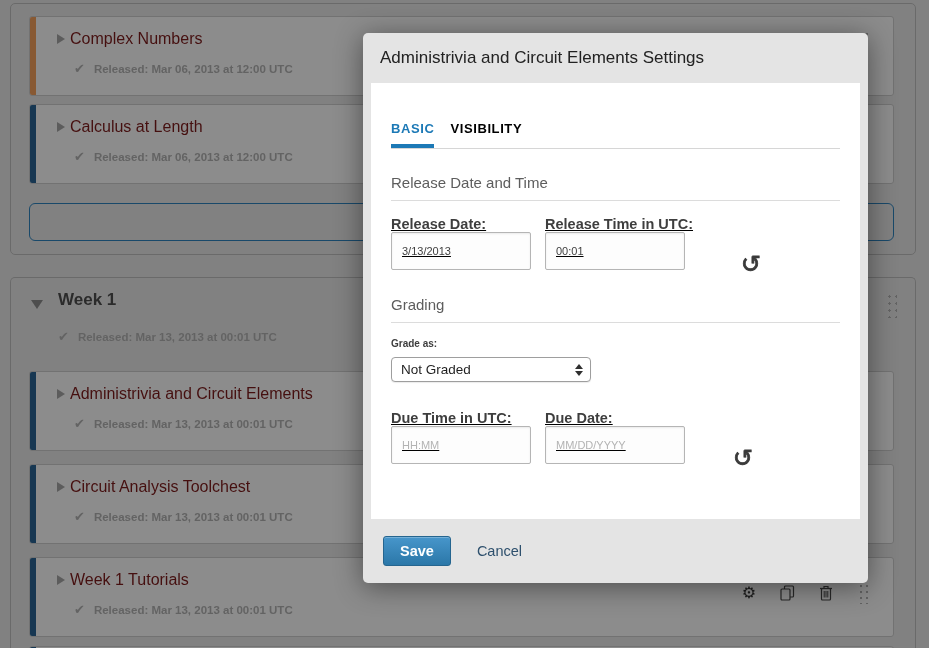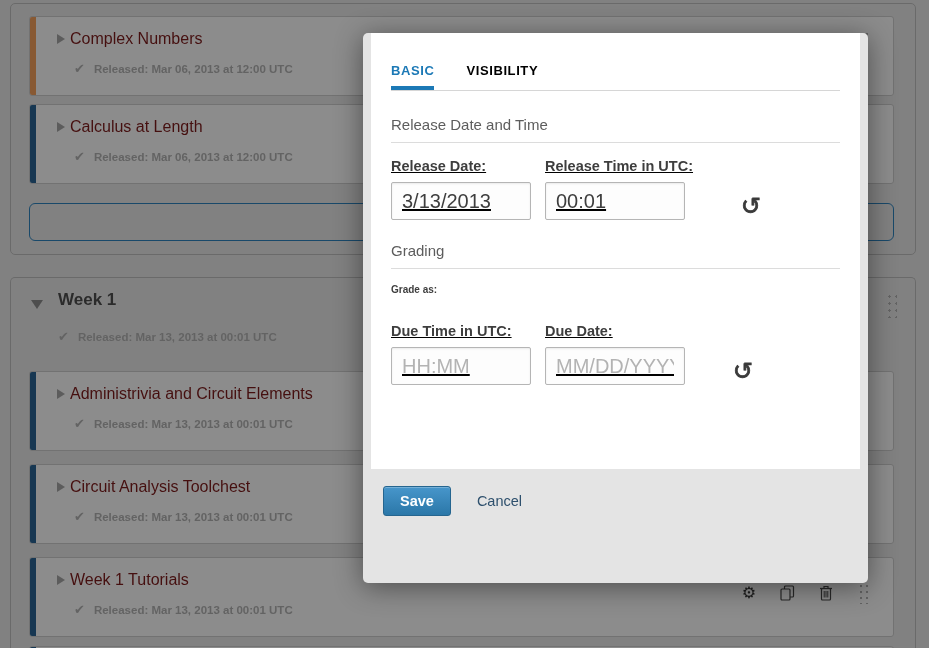--- a/index.html
+++ b/index.html
@@ -86,43 +86,43 @@
     display: flex; flex-direction: column;
   }
   .modal-title {
     height: 50px; padding: 15px 17px 0 17px;
     font-size: 17px; color: #222222;
   }
   .modal-body {
     margin: 0 8px; background: #ffffff; height: 436px; padding: 0 20px; overflow: hidden;
   }
   .tabs {
-    margin-top: 30px; display: flex; gap: 32px;
+    margin-top: 38px; display: flex; gap: 16px;
     border-bottom: 1px solid #d6d6d6;
   }
   .tab {
     font-size: 13px; font-weight: bold; letter-spacing: 0.6px;
     padding-bottom: 8px; cursor: pointer;
   }
   .tab.active { color: #1c79b6; border-bottom: 4px solid #1c79b6; }
   .tab.inactive { color: #000000; border-bottom: 4px solid transparent; }
 
   .section-heading {
     margin-top: 25px; padding-bottom: 9px; border-bottom: 1px solid #dcdcdc;
     font-size: 15px; color: #5d5d5d;
   }
   .field-row { margin-top: 15px; display: flex; align-items: flex-start; }
   .field { display: flex; flex-direction: column; text-decoration: underline; }
   .field + .field { margin-left: 14px; }
   .field-label { font-size: 14.5px; font-weight: bold; color: #3e3e3e; }
   .text-input {
-    margin-top: 8px; width: 140px; height: 38px;
+    width: 140px; height: 38px;
     border: 1px solid #b5b5b5; border-radius: 2px; background: #fdfdfd;
     box-shadow: inset 0 1px 2px rgba(0,0,0,0.08);
-    font-family: "Liberation Sans", sans-serif; font-size: 20px; color: #3e3e3e;
+    font-family: "Liberation Sans", sans-serif; font-size: 11px; color: #3e3e3e;
     padding: 0 10px; outline: none;
   }
   .text-input::placeholder { color: #b3b3b3; opacity: 1; }
   .reset-btn {
     margin-left: 48px; margin-top: 38px;
     font-size: 24px; line-height: 20px; color: #3a3a3a;
     -webkit-text-stroke: 0.8px #3a3a3a; cursor: pointer; user-select: none;
   }
   .grade-label { margin-top: 15px; font-size: 10px; font-weight: bold; color: #3e3e3e; }
   .select-box {
@@ -252,20 +252,21 @@
   </div>
 
   <div class="card" style="top:368px">
     <div class="bar" style="background:#2a6495"></div>
   </div>
 </div>
 
 <div class="overlay"></div>
 
 <div class="modal">
+  <div class="modal-title">Administrivia and Circuit Elements Settings</div>
 
   <div class="modal-body">
     <div class="tabs">
       <div class="tab active">BASIC</div>
       <div class="tab inactive">VISIBILITY</div>
     </div>
 
     <div class="section-heading">Release Date and Time</div>
 
     <div class="field-row">
@@ -276,20 +277,27 @@
       <div class="field">
         <label class="field-label">Release Time in UTC:</label>
         <input class="text-input" type="text" value="00:01" style="">
       </div>
       <span class="reset-btn">↺</span>
     </div>
 
     <div class="section-heading" style="margin-top:22px">Grading</div>
 
     <div class="grade-label">Grade as:</div>
+    <div class="select-box">
+      <span>Not Graded</span>
+      <span class="select-arrows">
+        <span class="arr-up"></span>
+          <span class="arr-down"></span>
+      </span>
+    </div>
 
     <div class="field-row due-row">
       <div class="field">
         <label class="field-label">Due Time in UTC:</label>
         <input class="text-input" type="text" placeholder="HH:MM" style="">
       </div>
       <div class="field">
         <label class="field-label">Due Date:</label>
         <input class="text-input" type="text" placeholder="MM/DD/YYYY" style="">
       </div>

